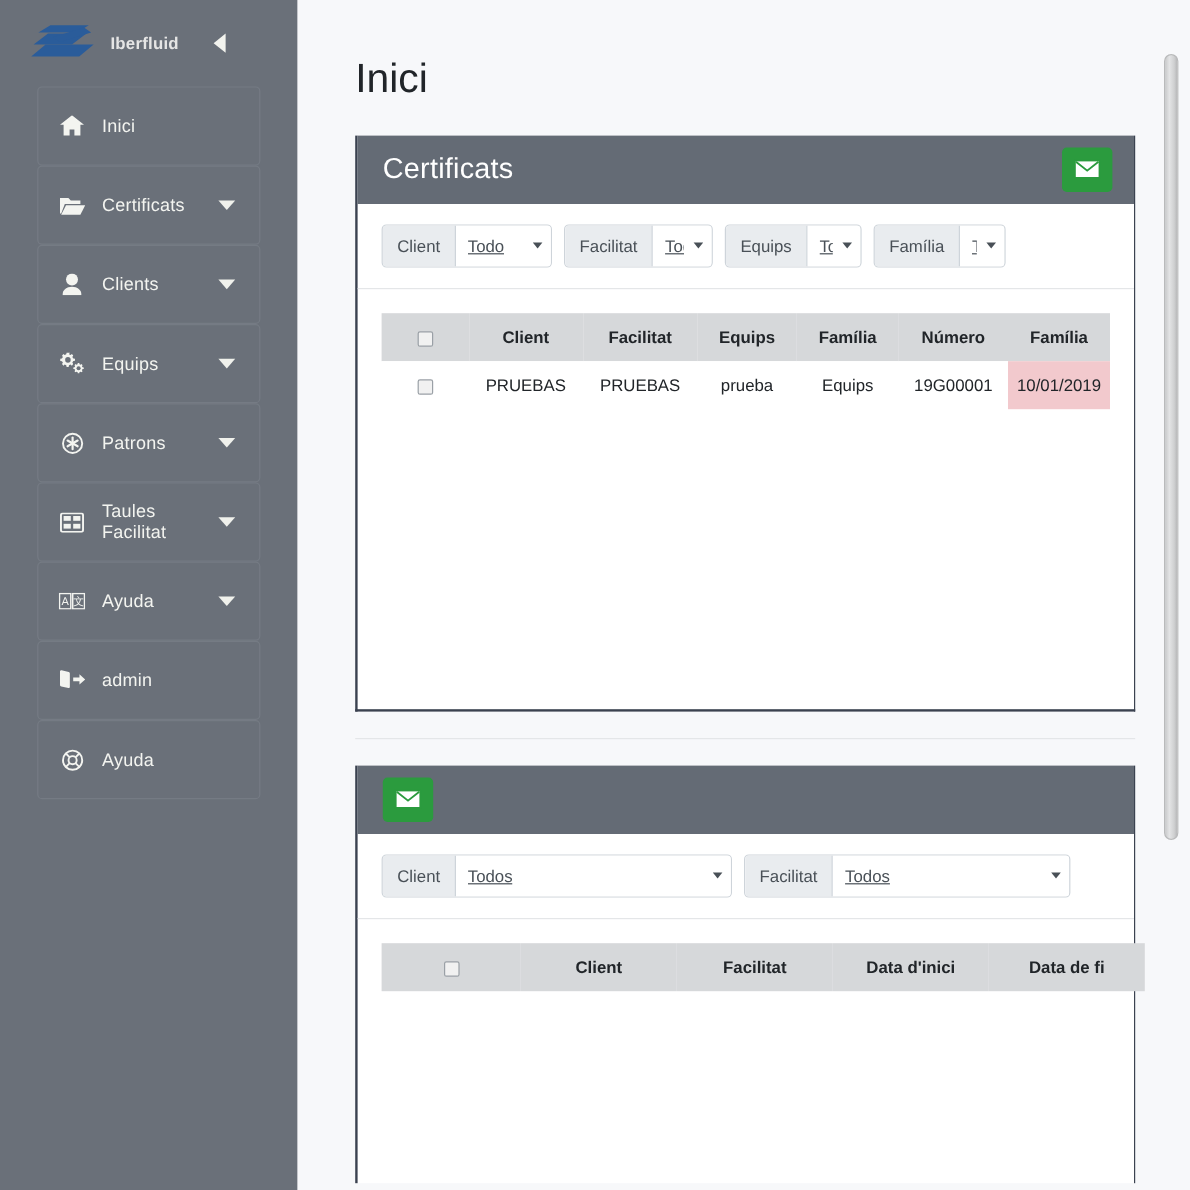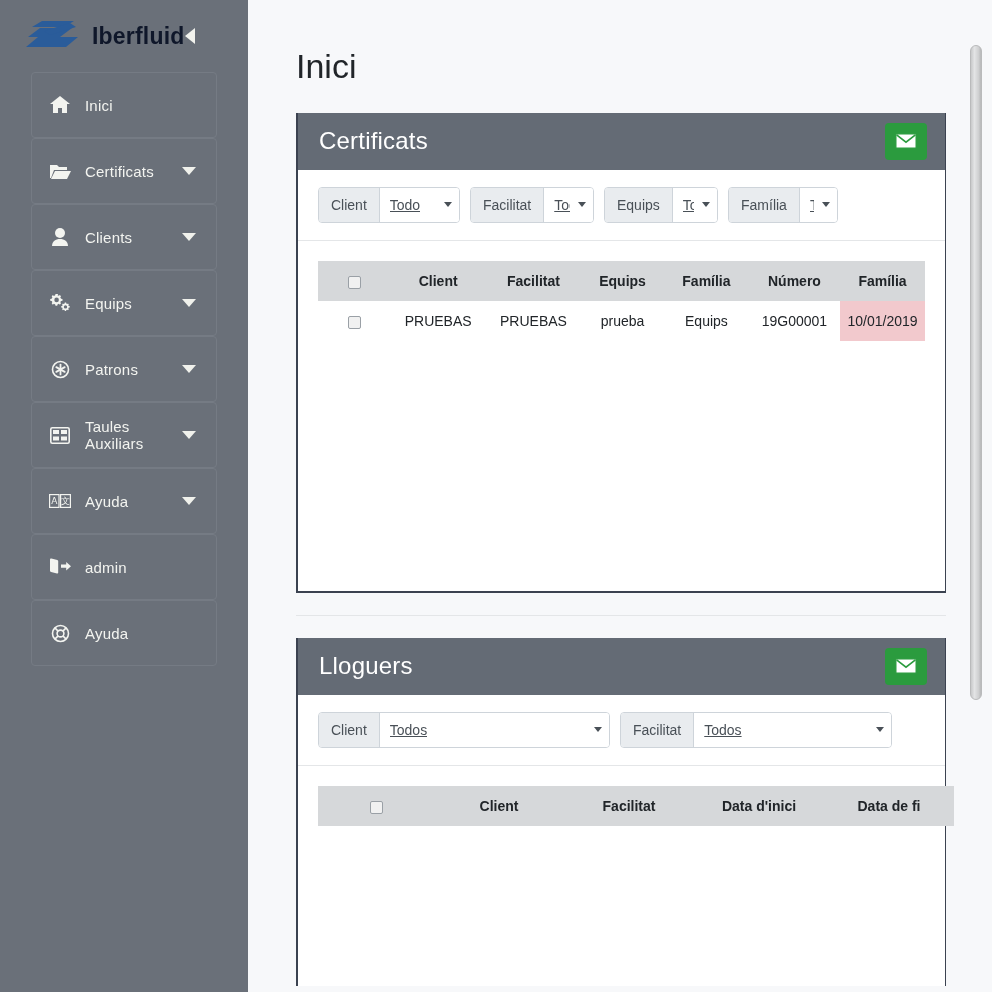--- a/index.html
+++ b/index.html
@@ -18,21 +18,21 @@
     padding-top: 0;
     position: relative;
   }
   .brand {
     height: 72px;
     display: flex; align-items: center;
     padding: 0 18px 0 24px;
   }
   .brand-logo { width: 58px; height: 34px; margin-right: 10px; flex: none; }
   .brand-name {
-    color: #0f172a; font-size: 23px; font-weight: bold;
+    color: #e5e5e5; font-size: 14px; font-weight: bold;
     letter-spacing: .2px; flex: 1;
   }
   .collapse-arrow {
     width: 0; height: 0;
     border-top: 8px solid transparent;
     border-bottom: 8px solid transparent;
     border-right: 10px solid #f2f3ee;
     margin-right: 42px;
     cursor: pointer;
   }
@@ -285,21 +285,21 @@
       <div class="nav-item">
         <span class="nav-icon">
           <svg width="20" height="17" viewBox="0 0 20 17" fill="currentColor">
             <rect x="0.8" y="0.8" width="18.4" height="15.4" rx="1.5" fill="none" stroke="currentColor" stroke-width="1.6"></rect>
             <rect x="3" y="3" width="6" height="4"></rect>
             <rect x="11" y="3" width="6" height="4"></rect>
             <rect x="3" y="9.5" width="6" height="4"></rect>
             <rect x="11" y="9.5" width="6" height="4"></rect>
           </svg>
         </span>
-        <span class="nav-label">Taules Auxiliars</span>
+        <span class="nav-label">Taules Facilitat</span>
         <span class="caret-down"></span>
       </div>
 
       <div class="nav-item">
         <span class="nav-icon">
           <svg width="22" height="14" viewBox="0 0 22 14" fill="none" stroke="currentColor" stroke-width="1.2">
             <rect x="0.6" y="0.6" width="9.4" height="12.8"></rect>
             <rect x="11.6" y="0.6" width="9.8" height="12.8"></rect>
             <text x="5.3" y="10.4" font-size="9" fill="currentColor" stroke="none" text-anchor="middle" font-family="DejaVu Sans, sans-serif">A</text>
             <text x="16.5" y="10.4" font-size="9" fill="currentColor" stroke="none" text-anchor="middle" font-family="DejaVu Sans, sans-serif">文</text>
@@ -425,21 +425,20 @@
             </tbody>
           </table>
           <div class="body-space"></div>
         </div>
       </section>
 
       <div class="panel-sep"></div>
 
       <section class="card no-bottom">
         <div class="card-header">
-          <span class="card-title">Lloguers</span>
           <button class="mail-btn">
             <span>
               <svg width="22" height="16" viewBox="0 0 22 16">
                 <rect x="0.8" y="0.8" width="20.4" height="14.4" fill="#ffffff" stroke="#2b9b3e" stroke-width="1.4"></rect>
                 <path d="M1.6 1.8L11 9.2l9.4-7.4" fill="none" stroke="#2b9b3e" stroke-width="1.6"></path>
               </svg>
             </span>
           </button>
         </div>
 

